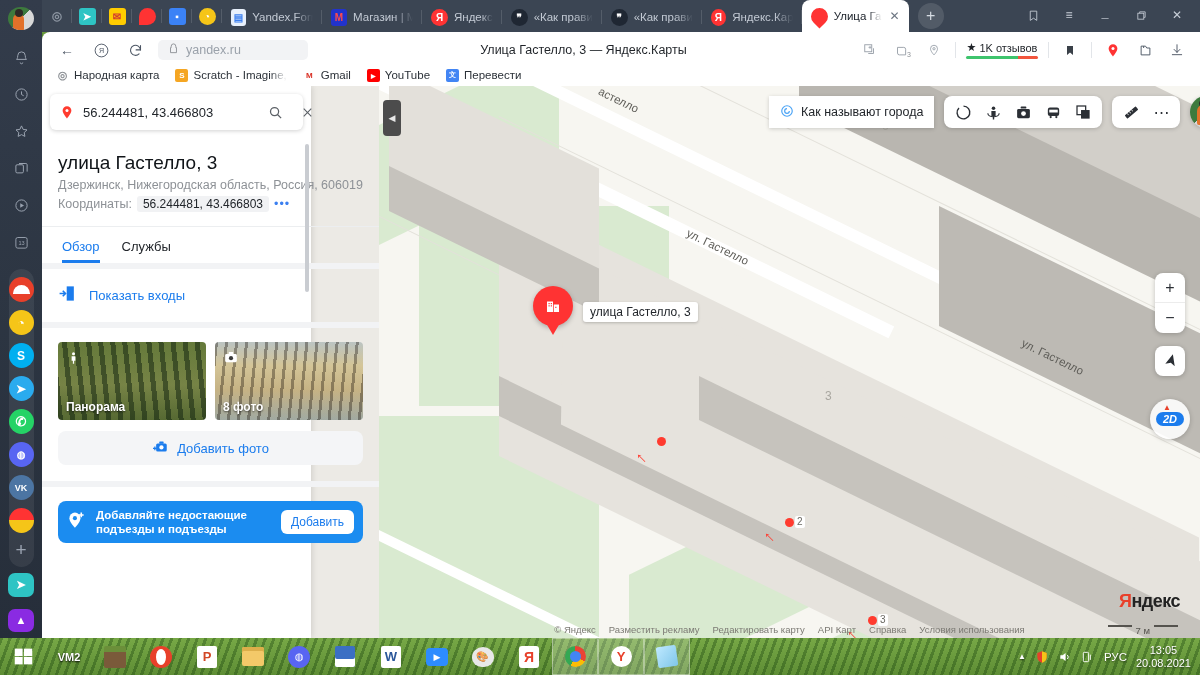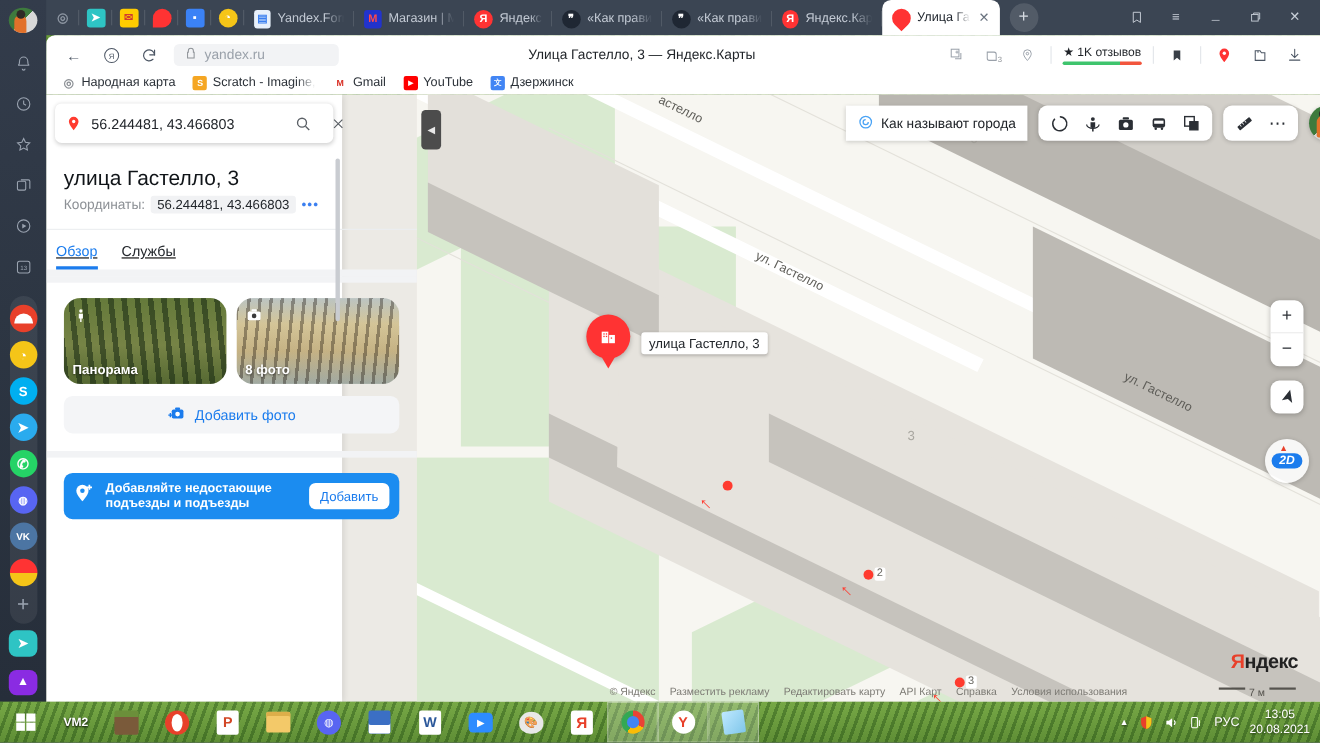--- a/index.html
+++ b/index.html
@@ -239,28 +239,28 @@
   .obj-title { font-size:19px; color:#101418; margin-bottom:4px; }
   .obj-sub { font-size:12.5px; color:#8d9196; margin-bottom:4px; }
   .coords-row { font-size:12.5px; color:#8d9196; display:flex; align-items:center; gap:5px; }
   .coords-val { background:#f1f2f4; border-radius:3px; padding:1px 6px; color:#22262b; font-size:12px; }
   .coords-dots { color:#3b7ff0; letter-spacing:1px; }
   .btnrow { display:flex; gap:9px; margin-top:16px; }
   .b-route { background:#1b7ced; color:#fff; border-radius:8px; height:36px; padding:0 16px;
              display:flex; align-items:center; gap:8px; font-size:13.5px; font-weight:bold; }
   .b-sq { width:40px; height:36px; border-radius:8px; background:#f1f2f4; color:#1b7ced;
           display:flex; align-items:center; justify-content:center; }
-  .tabs { display:flex; gap:22px; padding:12px 16px 0 9px; border-top:1px solid #eceef0;text-decoration:underline; }
+  .tabs { display:flex; gap:22px; padding:12px 16px 0 20px; border-top:1px solid #eceef0; }
   .tab2 { font-size:13px; color:#22262b; padding-bottom:9px; }
   .tab2.on { color:#1b7ced; box-shadow: inset 0 -3px 0 #1b7ced; }
   .thinsep { height:6px; background:#f2f3f5; }
   .entrow { display:flex; align-items:center; gap:12px; padding:15px 16px; }
   .entrow .lbl { color:#1b7ced; font-size:13px; }
   .photos { display:flex; gap:9px; padding:0 16px; }
-  .photo { width:156px; height:78px; border-radius:15px; position:relative; overflow:hidden; }
+  .photo { width:156px; height:78px; border-radius:4px; position:relative; overflow:hidden; }
   .photo .cap { position:absolute; left:8px; bottom:6px; color:#fff; font-size:12px; font-weight:bold;
                 text-shadow:0 1px 2px rgba(0,0,0,.6); }
   .photo .pico { position:absolute; left:8px; top:8px; color:#fff; font-size:13px;
                  text-shadow:0 1px 2px rgba(0,0,0,.6); }
   .ph1 { background:
       repeating-linear-gradient(84deg, rgba(40,60,25,.75) 0 5px, rgba(95,120,50,.5) 5px 12px),
       linear-gradient(180deg,#6b7c43 0%, #8e8f5a 55%, #4d5a33 100%); }
   .ph2 { background:
       repeating-linear-gradient(96deg, rgba(60,50,35,.45) 0 3px, rgba(200,185,140,.15) 3px 10px),
       linear-gradient(180deg,#b9c6cc 0%, #d6c79a 30%, #c5b183 62%, #9aa7a6 100%); }
@@ -516,21 +516,21 @@
         <div class="bk">
           <span class="bk-ico" style="background:#fff;color:#d93025;">M</span>
           <span class="bklabel">Gmail</span>
         </div>
         <div class="bk">
           <span class="bk-ico" style="background:#ff0000;font-size:6px;">▶</span>
           <span class="bklabel">YouTube</span>
         </div>
         <div class="bk">
           <span class="bk-ico" style="background:#4285f4;font-size:7px;">文</span>
-          <span class="bklabel">Дзержинск</span>
+          <span class="bklabel">Перевести</span>
         </div>
       </div>
     </div>
 
     <div class="viewport">
 
       <div class="map">
 
         <div class="green" style="left:-20px;top:0;width:200px;height:120px;transform:skewY(-26deg);"></div>
         <div class="green" style="left:40px;top:120px;width:250px;height:200px;border-radius:0 0 40px 0;"></div>
@@ -707,33 +707,43 @@
               <svg width="13" height="13" viewBox="0 0 24 24" fill="none" stroke="#5b6066" stroke-width="2">
                   <path d="M5 5l14 14M19 5L5 19"></path>
                 </svg>
             </span>
           </div>
         </div>
 
         <div class="cardbody">
           <div class="sec">
             <div class="obj-title">улица Гастелло, 3</div>
+            <div class="obj-sub">Дзержинск, Нижегородская область, Россия, 606019</div>
             <div class="coords-row">
               <span>Координаты:</span>
               <span class="coords-val">56.244481, 43.466803</span>
               <span class="coords-dots">•••</span>
             </div>
           </div>
 
           <div class="tabs">
             <div class="tab2 on">Обзор</div>
             <div class="tab2">Службы</div>
           </div>
           <div class="thinsep"></div>
 
+          <div class="entrow">
+            <span>
+              <svg width="19" height="19" viewBox="0 0 24 24" fill="none" stroke="#1b7ced" stroke-width="2">
+                  <rect x="11" y="3" width="9" height="18" fill="#1b7ced" stroke="none"></rect>
+                  <path d="M2 12h7M6 8.5L9.5 12 6 15.5"></path>
+                </svg>
+            </span>
+            <span class="lbl">Показать входы</span>
+          </div>
           <div class="thinsep"></div>
 
           <div class="photos" style="margin-top:14px;">
             <div class="photo ph1">
               <span class="pico">
                 <svg width="15" height="15" viewBox="0 0 24 24" fill="#fff">
                     <circle cx="12" cy="6" r="2.4"></circle>
                     <path d="M9 10h6v7h-2v5h-2v-5H9z"></path>
                   </svg>
               </span>

